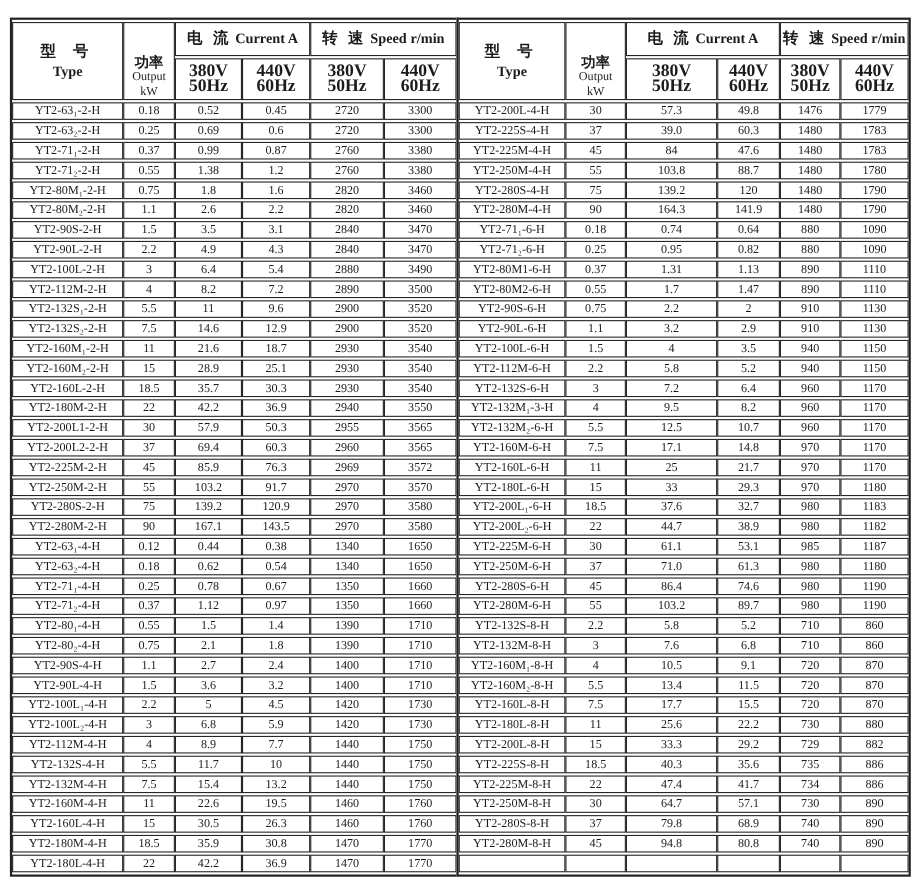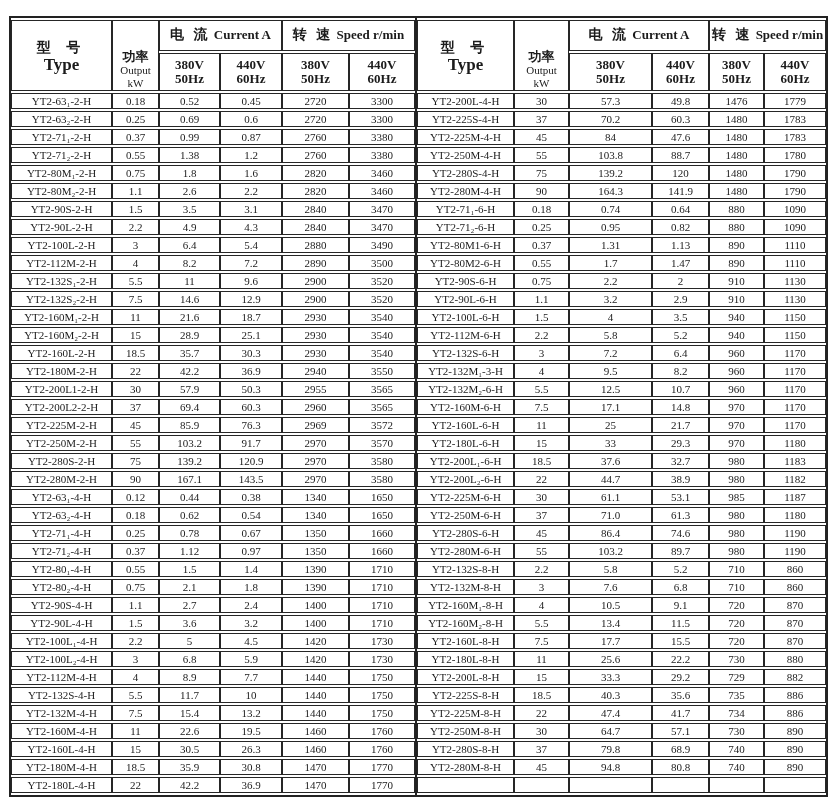--- a/index.html
+++ b/index.html
@@ -16,27 +16,27 @@
   table.spec.left{width:404px;}
   table.spec.right{width:409px;margin-left:-2px;}
   th,td{
     border:1px solid #262626;text-align:center;vertical-align:middle;
     padding:0;overflow:hidden;
   }
   td{height:14px;font-size:11px;line-height:13px;white-space:nowrap;}
   thead th{font-weight:bold;}
   .h-type{height:52px;}
   .h-type .zh{font-size:14px;letter-spacing:6px;line-height:18px;}
-  .h-type .en{font-size:17px;line-height:16px;font-weight:bold;}
+  .h-type .en{font-size:13px;line-height:16px;font-weight:bold;}
   .h-power .zh{font-size:13px;line-height:15px;margin-top:28px;}
   .h-power .en{font-size:11px;line-height:13px;font-weight:normal;}
   .h-group{height:22px;font-size:13px;}
   .h-group .zh{font-size:14px;letter-spacing:3px;}
   .h-group .en{font-size:13px;}
-  th.volt{height:27px;white-space:pre-line;font-size:13px;line-height:14px;}
+  th.volt{height:27px;white-space:pre-line;font-size:16px;line-height:14px;}
 </style>
 </head>
 <body>
 
 <div class="sheet">
 
   <table class="spec left">
     <colgroup>
       <col style="width:101px">
         <col style="width:47px">
@@ -437,21 +437,21 @@
           <td>YT2-200L-4-H</td>
           <td>30</td>
           <td>57.3</td>
           <td>49.8</td>
           <td>1476</td>
           <td>1779</td>
         </tr>
         <tr>
           <td>YT2-225S-4-H</td>
           <td>37</td>
-          <td>70.2</td>
+          <td>39.0</td>
           <td>60.3</td>
           <td>1480</td>
           <td>1783</td>
         </tr>
         <tr>
           <td>YT2-225M-4-H</td>
           <td>45</td>
           <td>84</td>
           <td>47.6</td>
           <td>1480</td>

